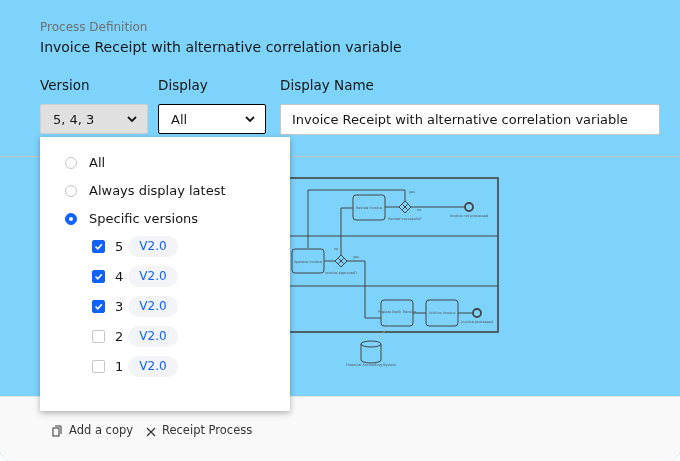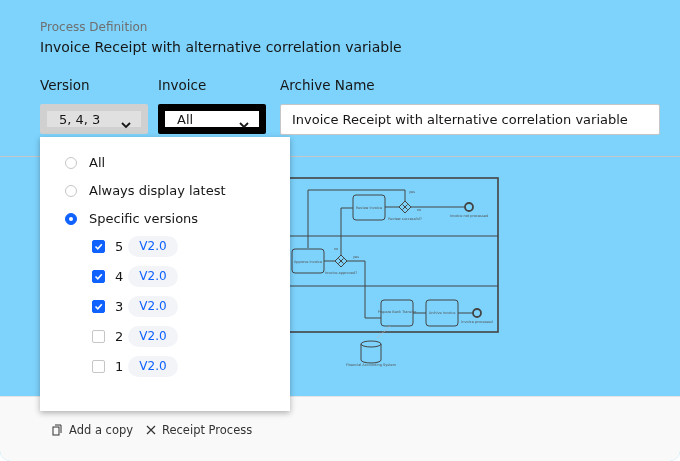--- a/index.html
+++ b/index.html
@@ -14,21 +14,21 @@
     position: absolute; left: 0; top: 0; width: 680px; height: 461px;
     background: #7dd3fc; border-radius: 0 0 10px 10px; overflow: hidden;
   }
   .header { position: absolute; left: 40px; top: 20px; }
   .header .sub { font-size: 12px; color: #6f6f6f; line-height: 15px; }
   .header .title { font-size: 14px; color: #161616; line-height: 20px; margin-top: 2px; }
 
   .lbl { position: absolute; top: 77px; font-size: 13.5px; color: #161616; }
   .select {
     position: absolute; top: 104px; height: 30px; box-sizing: border-box;
-    border: 7px solid #000000; border-radius: 2px; background: #fff;
+    border: 1px solid #000000; border-radius: 2px; background: #fff;
     font-size: 13px; display: flex; align-items: center; padding-left: 12px;
     cursor: pointer;
   }
   .select.active { background: #e0e0e0; border-color: #d0d0d0; }
   .select .chev {
     position: absolute; right: 10px; top: 10px; width: 10px; height: 8px;
   }
   .input {
     position: absolute; left: 280px; top: 104px; width: 380px; height: 31px;
     box-sizing: border-box; border: 1px solid #c6c6c6; border-radius: 2px;
@@ -36,21 +36,21 @@
     color: #161616; background: #fff;
   }
   .divider { position: absolute; left: 0; right: 0; top: 156px; height: 1px; background: #c6c6c6; }
   .diagram { position: absolute; left: 280px; top: 170px; }
 
   .footer {
     position: absolute; left: 0; right: 0; top: 396px; bottom: 0;
     background: #f9f9f9; border-top: 1px solid #e5e5e5;
   }
   .foot-btn {
-    position: absolute; top: 26px; display: flex; align-items: center;
+    position: absolute; top: 26px; display: flex; align-items: flex-end;
     font-size: 11.5px; color: #333; cursor: pointer;
   }
   .foot-btn svg { margin-right: 6px; }
 
   .dropdown {
     position: absolute; left: 40px; top: 137px; width: 250px; height: 274px;
     background: #fff; box-shadow: 0 2px 6px rgba(0,0,0,0.3);
   }
   .radio-row {
     position: absolute; left: 25px; display: flex; align-items: center;
@@ -84,22 +84,22 @@
 <body>
 
 <div class="modal">
 
   <div class="header">
     <div class="sub">Process Definition</div>
     <div class="title">Invoice Receipt with alternative correlation variable</div>
   </div>
 
   <div class="lbl" style="left:40px">Version</div>
-  <div class="lbl" style="left:158px">Invoice</div>
-  <div class="lbl" style="left:280px">Archive Name</div>
+  <div class="lbl" style="left:158px">Display</div>
+  <div class="lbl" style="left:280px">Display Name</div>
 
   <div class="select active" style="left:40px;width:108px">
     <span>5, 4, 3</span>
     <svg class="chev" viewBox="0 0 10 8">
         <path d="M1 2 L5 6 L9 2" stroke="#161616" stroke-width="1.8" fill="none"></path>
       </svg>
   </div>
   <div class="select" style="left:158px;width:108px">
     <span>All</span>
     <svg class="chev" viewBox="0 0 10 8">

